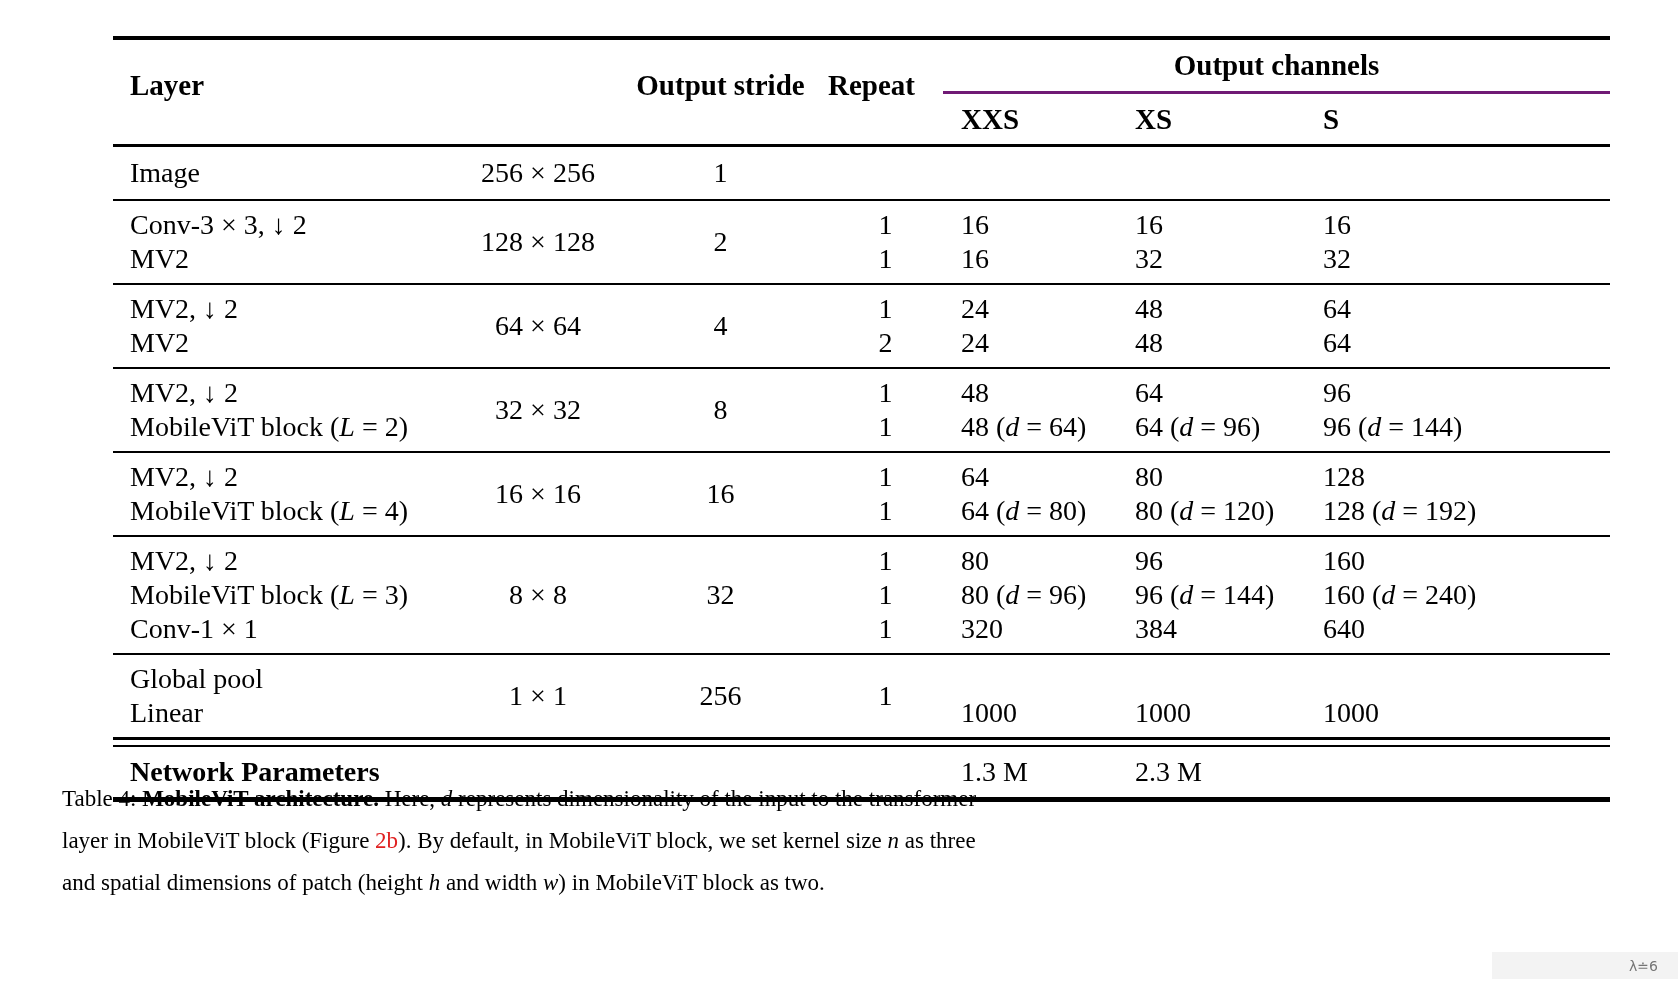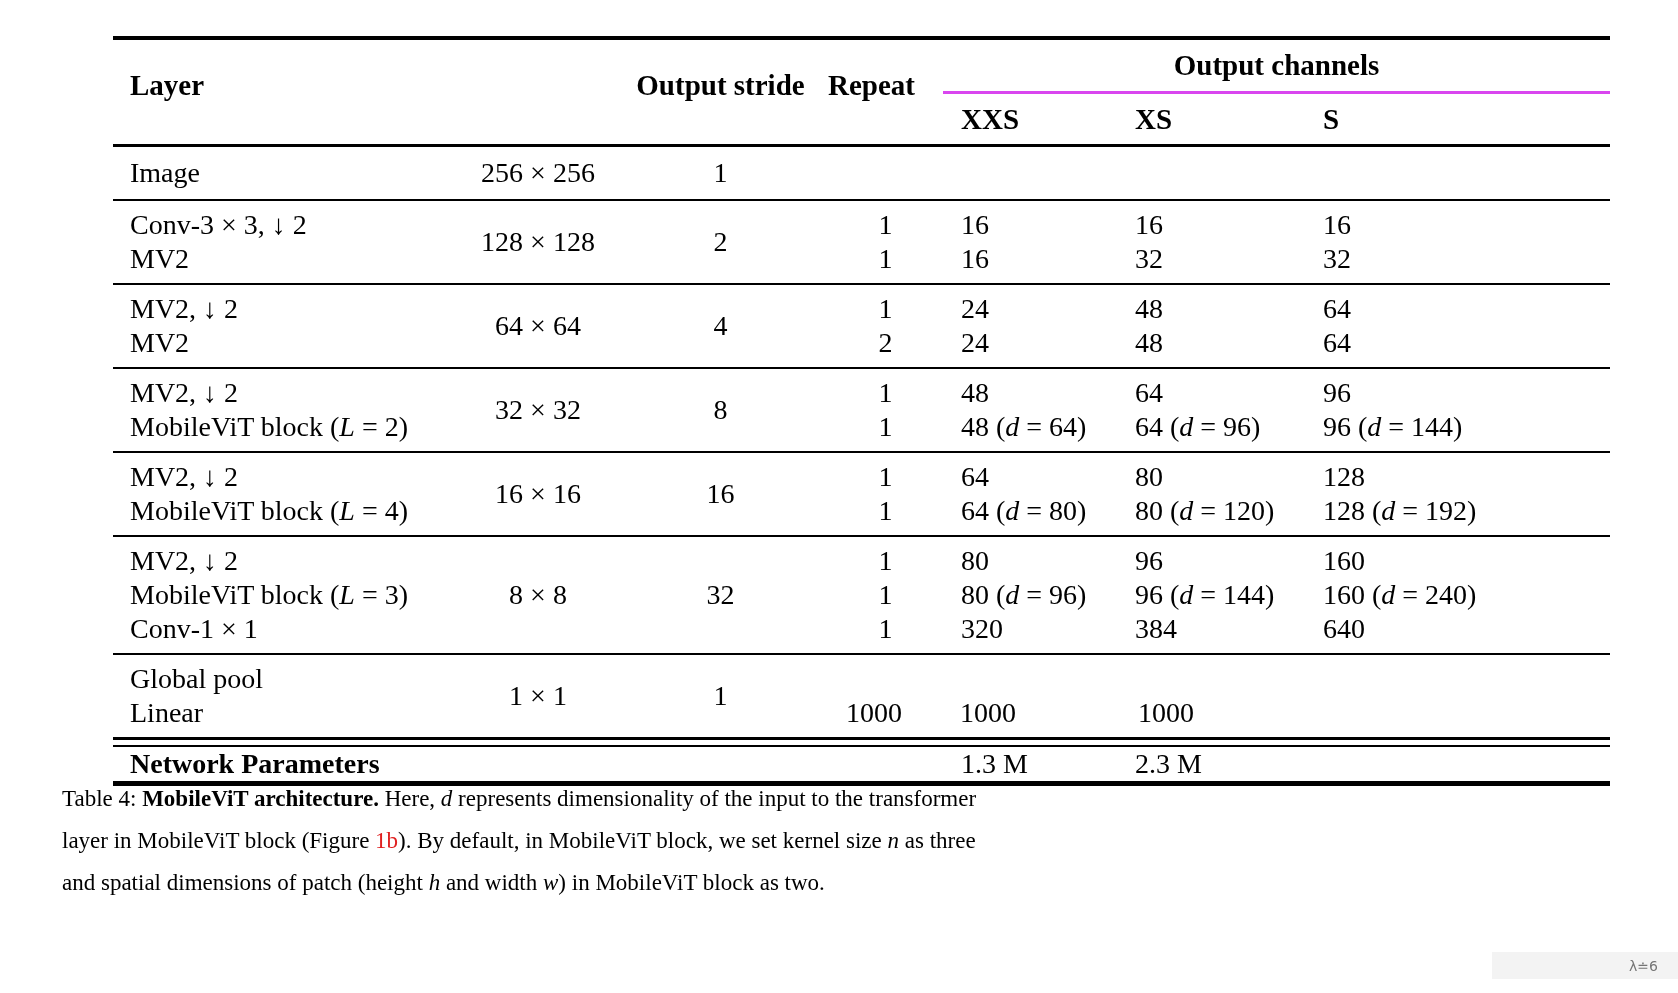--- a/index.html
+++ b/index.html
@@ -25,40 +25,40 @@
     border-bottom:3px solid #000;
     font-weight:bold;font-size:29px;
   }
   .hc{display:flex;align-items:center;grid-row:1/3;transform:translateY(-7px);}
   .hc-layer{grid-column:1;justify-content:flex-start;padding-left:17px;}
   .hc-size{grid-column:2;justify-content:center;}
   .hc-stride{grid-column:3;justify-content:center;}
   .hc-repeat{grid-column:4;}
   .ch-label{
     grid-column:5/8;grid-row:1;display:flex;align-items:center;justify-content:center;
-    border-bottom:3px solid #d946ef;
+    border-bottom:3px solid #701a75;
   }
   .hsub{grid-row:2;display:flex;align-items:center;font-weight:bold;}
   .hs-xxs{grid-column:5;padding-left:18px;}
   .hs-xs{grid-column:6;padding-left:17px;}
   .hs-s{grid-column:7;padding-left:20px;}
   
   .tbody{font-size:28px;}
   .trow{padding:7px 0;border-top:2px solid #000;min-height:38px;}
   .trow:first-child{border-top:none;}
   .cell{display:flex;flex-direction:column;justify-content:center;}
   .line{line-height:34px;min-height:34px;white-space:pre;}
   .c-layer{padding-left:17px;align-items:flex-start;}
   .c-output_size,.c-output_stride,.c-repeat{align-items:center;text-align:right;}
   .c-xxs{padding-left:18px;align-items:flex-start;}
   .c-xs{padding-left:17px;align-items:flex-start;}
   .c-s{padding-left:20px;align-items:flex-start;}
   
   .double-rule{height:5px;border-top:3px solid #000;border-bottom:2px solid #000;}
-  .tfoot{padding:1px 0;font-size:28px;}
+  .tfoot{padding:9px 0;font-size:28px;}
   .tfoot .bold{font-weight:bold;}
   
   .caption{
     position:absolute;left:62px;top:778px;width:1520px;
     font-size:23px;line-height:42px;
   }
   .cap-line{white-space:pre;}
   
   .watermark{
     position:absolute;right:0;bottom:14px;width:186px;height:27px;
@@ -251,20 +251,23 @@
         </div>
       </div>
       <div class="trow grid7">
         <div class="cell c-layer">
           <div class="line">Global pool</div>
           <div class="line">Linear</div>
         </div>
         <div class="cell c-output_size">
           <div class="line">1 × 1</div>
         </div>
+        <div class="cell c-output_stride">
+          <div class="line">256</div>
+        </div>
         <div class="cell c-repeat">
           <div class="line">1</div>
         </div>
         <div class="cell c-xxs">
           <div class="line"></div>
           <div class="line">1000</div>
         </div>
         <div class="cell c-xs">
           <div class="line"></div>
           <div class="line">1000</div>
@@ -283,19 +286,19 @@
     <div></div>
     <div></div>
     <div></div>
     <div class="cell c-xxs">1.3 M</div>
     <div class="cell c-xs">2.3 M</div>
   </div>
 </div>
 
 <div class="caption">
     <div class="cap-line"><span>Table 4: </span><span style="font-weight: bold;">MobileViT architecture.</span><span> Here, </span><span style="font-style: italic;">d</span><span> represents dimensionality of the input to the transformer</span></div>
-    <div class="cap-line"><span>layer in MobileViT block (Figure </span><span style="color: rgb(224, 32, 32);">1b</span><span>). By default, in MobileViT block, we set kernel size </span><span style="font-style: italic;">n</span><span> as three</span></div>
+    <div class="cap-line"><span>layer in MobileViT block (Figure </span><span style="color: rgb(224, 32, 32);">2b</span><span>). By default, in MobileViT block, we set kernel size </span><span style="font-style: italic;">n</span><span> as three</span></div>
     <div class="cap-line"><span>and spatial dimensions of patch (height </span><span style="font-style: italic;">h</span><span> and width </span><span style="font-style: italic;">w</span><span>) in MobileViT block as two.</span></div>
   </div>
 
 <div class="watermark">
   <span>λ≐6</span>
 </div>
 
 </body></html>

